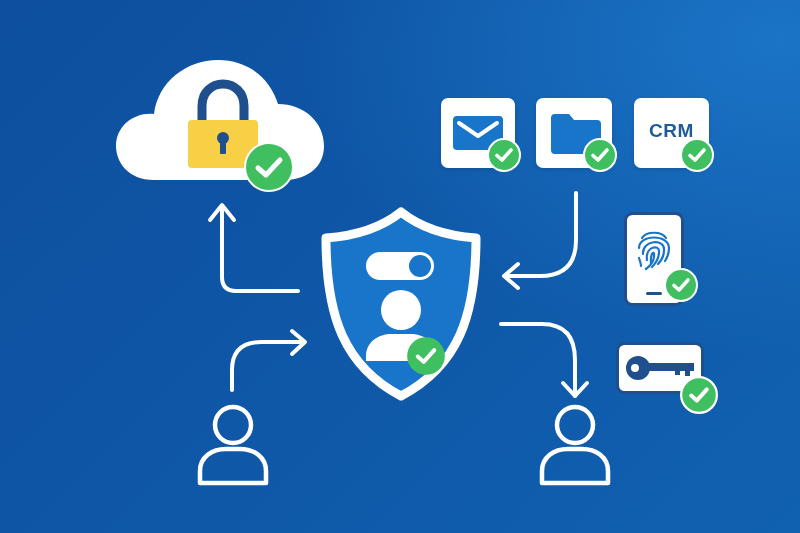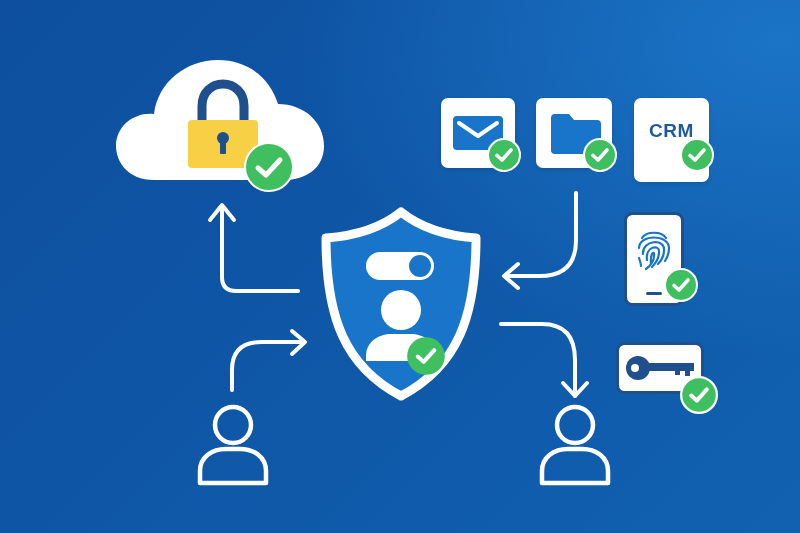--- a/index.html
+++ b/index.html
@@ -58,21 +58,21 @@
   <div class="tile" style="left:536px; top:98px; width:76px; height:70px;">
     <svg class="abs" style="left:13px; top:16px;" width="52" height="40" viewBox="0 0 52 40">
       <path d="M2 4 Q2 0 6 0 H20 L25 6 H48 Q52 6 52 10 V36 Q52 40 48 40 H6 Q2 40 2 36 Z" fill="#1875c9"></path>
     </svg>
     <svg class="check" style="left:47px; top:40px;" viewBox="0 0 34 34">
       <circle cx="17" cy="17" r="16" fill="#3fbf5f" stroke="#ffffff" stroke-width="2"></circle>
       <path d="M10 17.5 L15 22 L24 12" fill="none" stroke="#ffffff" stroke-width="3.6" stroke-linecap="round" stroke-linejoin="round"></path>
     </svg>
   </div>
 
-  <div class="tile" style="left:634px; top:98px; width:75px; height:84px;">
+  <div class="tile" style="left:634px; top:98px; width:75px; height:70px;">
     <div class="crm-text" style="color:#1f5a9c;">CRM</div>
     <svg class="check" style="left:46px; top:40px;" viewBox="0 0 34 34">
       <circle cx="17" cy="17" r="16" fill="#3fbf5f" stroke="#ffffff" stroke-width="2"></circle>
       <path d="M10 17.5 L15 22 L24 12" fill="none" stroke="#ffffff" stroke-width="3.6" stroke-linecap="round" stroke-linejoin="round"></path>
     </svg>
   </div>
 
   <div class="abs" style="left:624px; top:212px;">
     <svg width="60" height="94" viewBox="0 0 60 94">
       <rect x="1.5" y="1.5" width="57" height="91" rx="7" fill="#ffffff" stroke="#1f4f8c" stroke-width="3"></rect>

